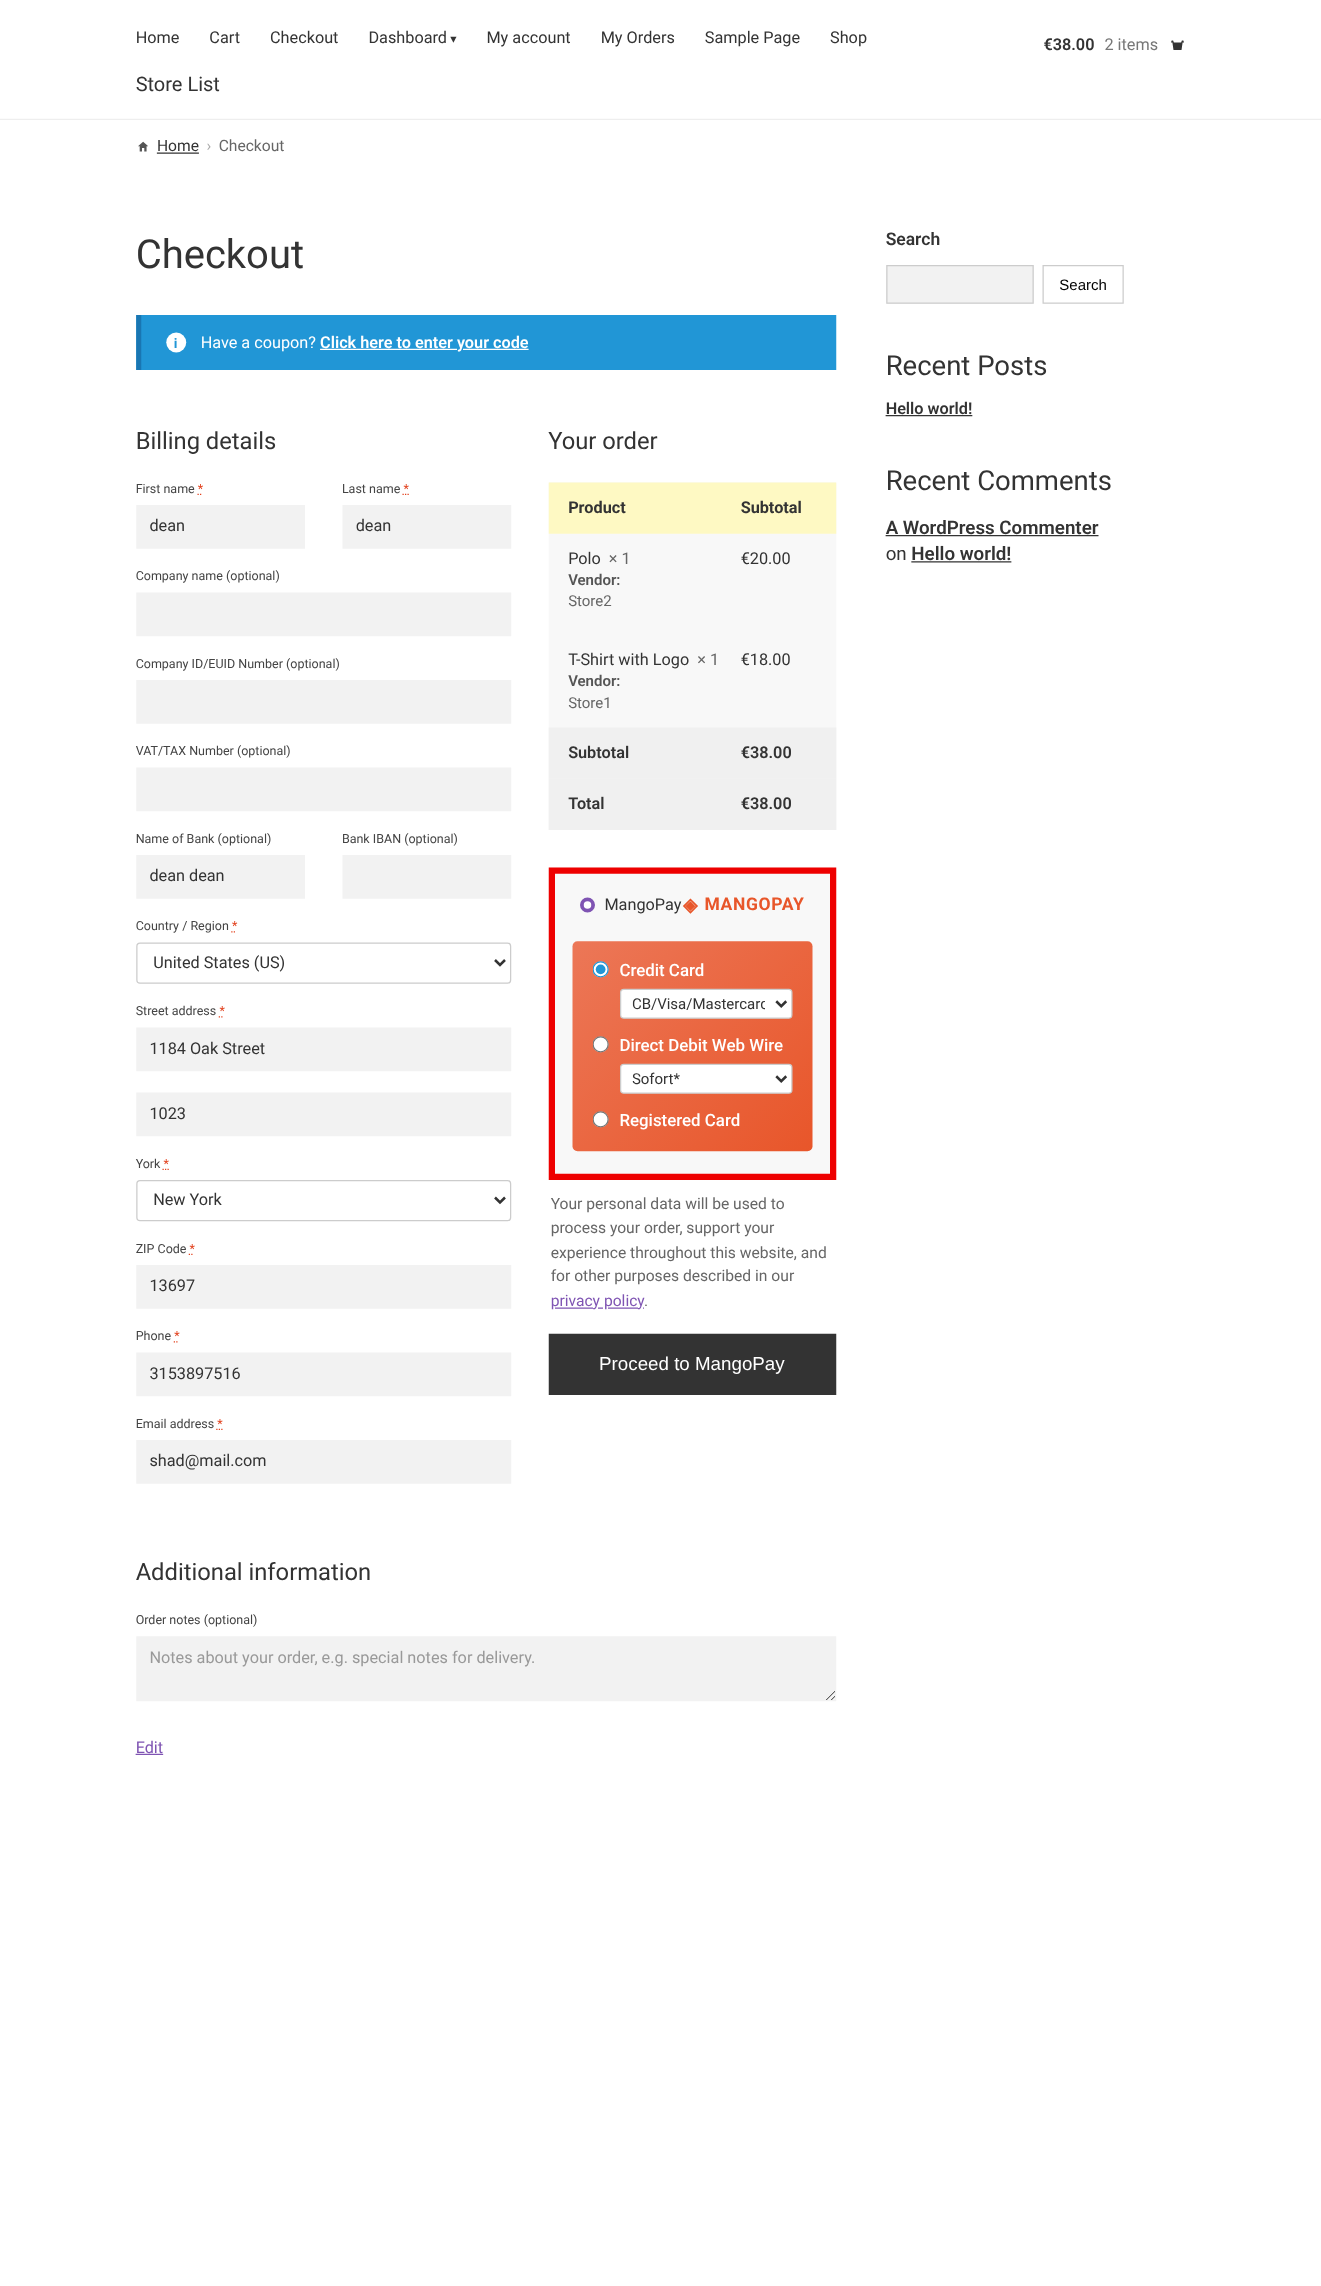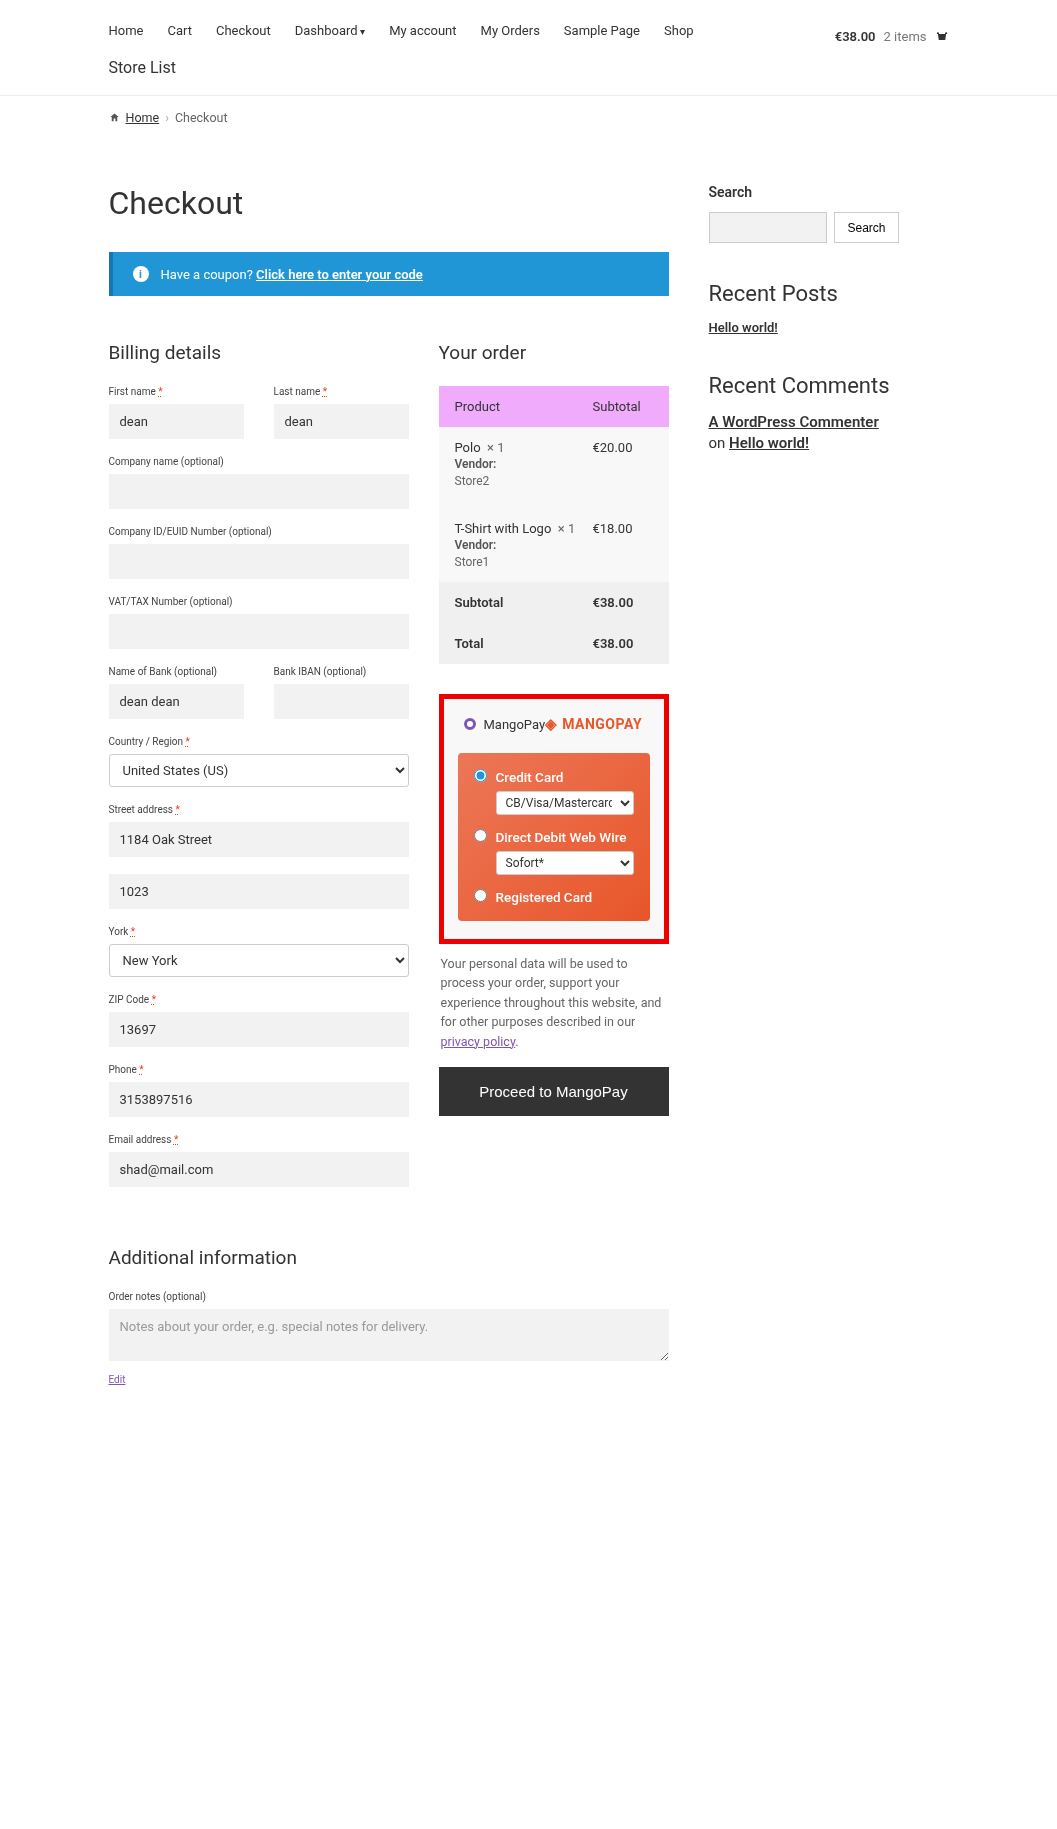--- a/index.html
+++ b/index.html
@@ -56,33 +56,33 @@
 input[type=text], input[type=email], input[type=tel], textarea, select {
   width: 100%; background: #f2f2f2; border: none; padding: 10px 11px; font-size: 13px; color: #333; font-family: inherit;
 }
 select { background: #fff; border: 1px solid #ccc; border-radius: 3px; padding: 7px 9px; appearance: auto; }
 textarea { resize: vertical; min-height: 52px; }
 ::placeholder { color: #999; }
 
 
 .order-table { background: #f8f8f8; font-size: 13px; margin-bottom: 30px; }
 .order-table .row { display: flex; padding: 13px 16px; }
-.order-table .row.header { font-weight: 400; background: #f0abfc; }
+.order-table .row.header { font-weight: 700; background: #fef9c3; }
 .order-table .row.totals { font-weight: 600; background: #f0f0f0; }
 .order-table .pcol { flex: 1; }
 .order-table .scol { width: 60px; text-align: left; }
 .order-table .vendor-block { padding: 0 16px 13px 16px; font-size: 12px; }
 .order-table .vendor-label { font-weight: 600; color: #555; }
 .order-table .vendor-name { color: #666; margin-top: 3px; }
 .order-table .item { padding-bottom: 2px; }
 .order-table .qty { color: #666; }
 
 
 .payment-wrap { border: 5px solid #e00; padding: 16px 14px 4px 14px; background: #f8f8f8; margin-bottom: 10px; }
-.pay-header { display: flex; align-items: center; justify-content: flex-start; margin-bottom: 20px; padding: 0 6px;}
+.pay-header { display: flex; align-items: center; justify-content: space-between; margin-bottom: 20px; padding: 0 6px;}
 .pay-radio-outer { display: flex; align-items: center; gap: 8px; }
 .radio-dot { width: 12px; height: 12px; border-radius: 50%; border: 3px solid #7f54b3; background: #fff; display: inline-block; }
 .mangopay-logo { display: flex; align-items: center; gap: 5px; font-weight: 700; color: #e8562a; font-size: 14px; letter-spacing: 0.5px; }
 .mangopay-logo .logo-mark { color: #e8562a; font-size: 15px; }
 
 .pay-options { background: linear-gradient(135deg,#ec7757,#e8562a); color: #fff; border-radius: 4px; padding: 16px; margin-bottom: 14px; }
 .pay-opt { margin-bottom: 14px; display: flex; flex-direction: column; gap: 6px; }
 .pay-opt:last-child { margin-bottom: 0; }
 .pay-opt-row { display: flex; gap: 9px; }
 .pay-opt input[type=radio] { width: 13px; height: 13px; accent-color: #2196d6; }
@@ -99,21 +99,21 @@
 .sidebar h2.big { font-size: 22px; font-weight: 400; margin: 38px 0 14px 0; }
 .search-row { display: flex; gap: 7px; }
 .search-row input { flex: 1; background: #f2f2f2; border: 1px solid #ccc; padding: 7px; }
 .search-row button { border: 1px solid #ccc; background: #fff; padding: 7px 12px; font-size: 12px; cursor: pointer; }
 .sidebar .link-list { font-size: 13px; }
 .sidebar .link-list a { color: #333; font-weight: 600; }
 .recent-comment { font-size: 15px; line-height: 1.4; }
 .recent-comment a { color: #333; font-weight: 600; }
 
 .additional { margin-top: 42px; }
-.edit-link { margin-top: 10px; display: inline-block; font-size: 10px; text-align: right; }
+.edit-link { margin-top: 26px; display: inline-block; font-size: 13px; text-align: right; }
 </style>
 </head>
 <body>
 
 <div class="container">
 
   <div class="topnav">
     <div class="nav-items">
       <a>Home</a>
       <a>Cart</a>

